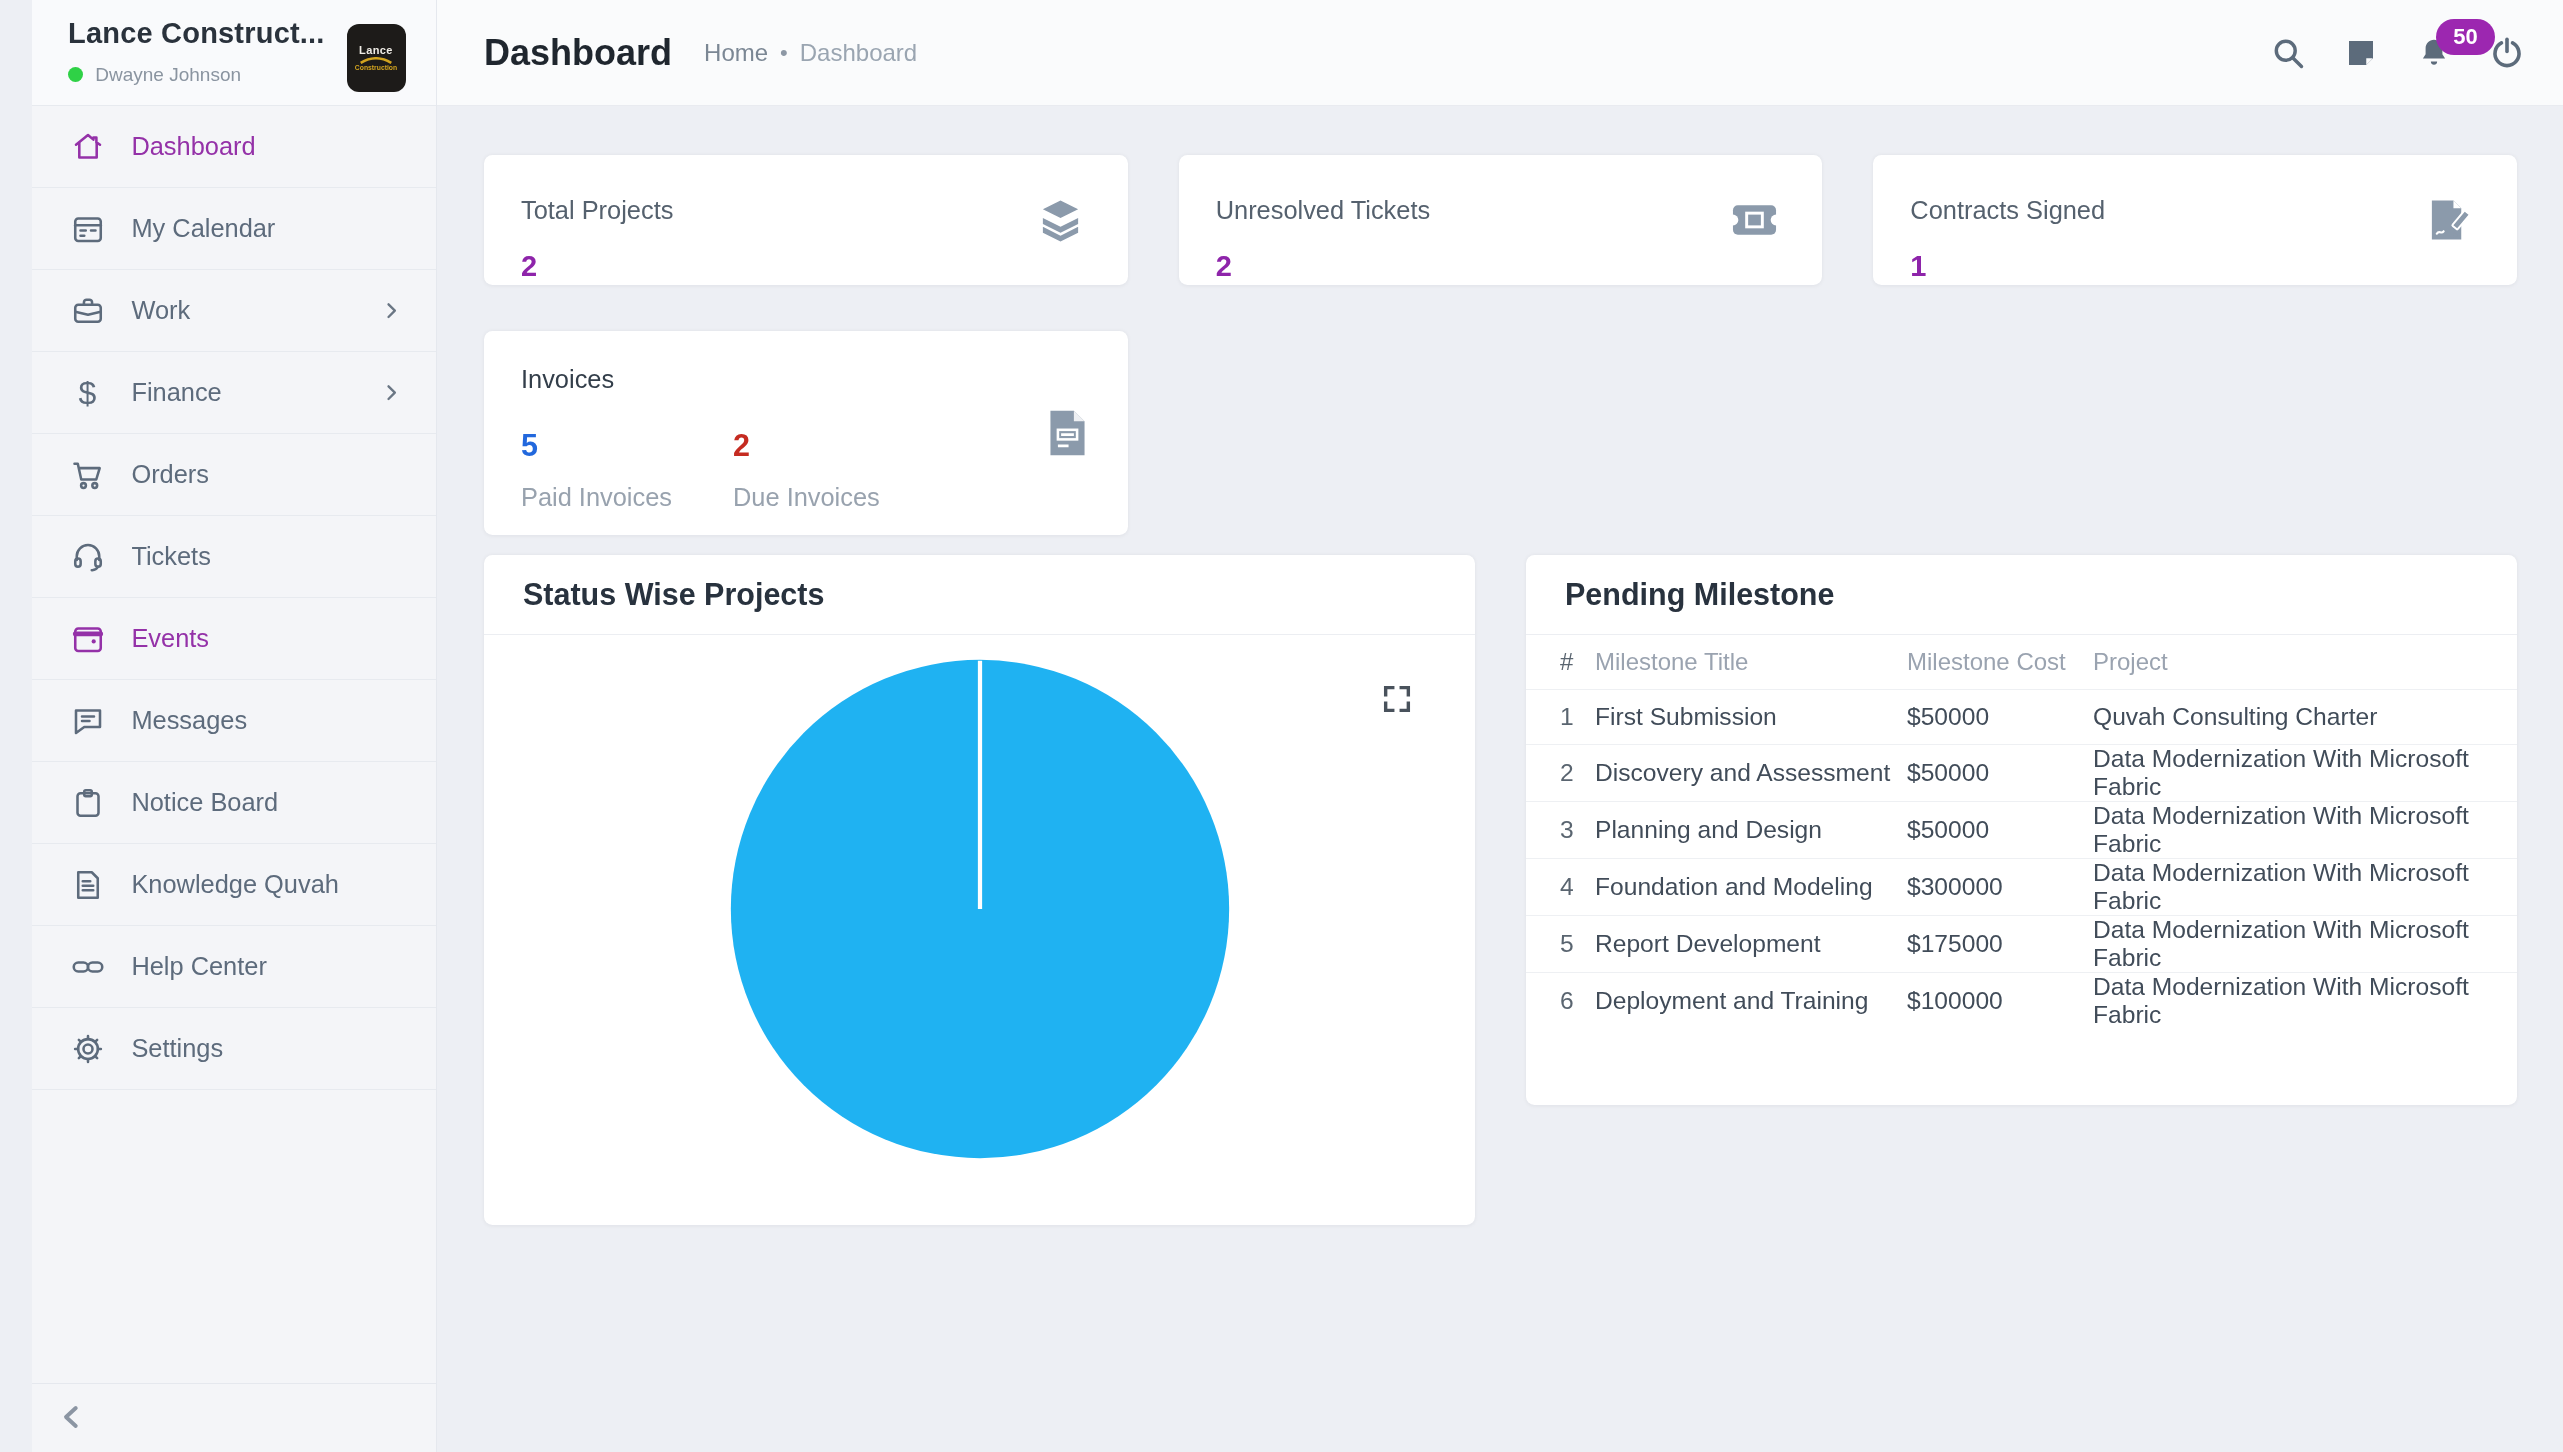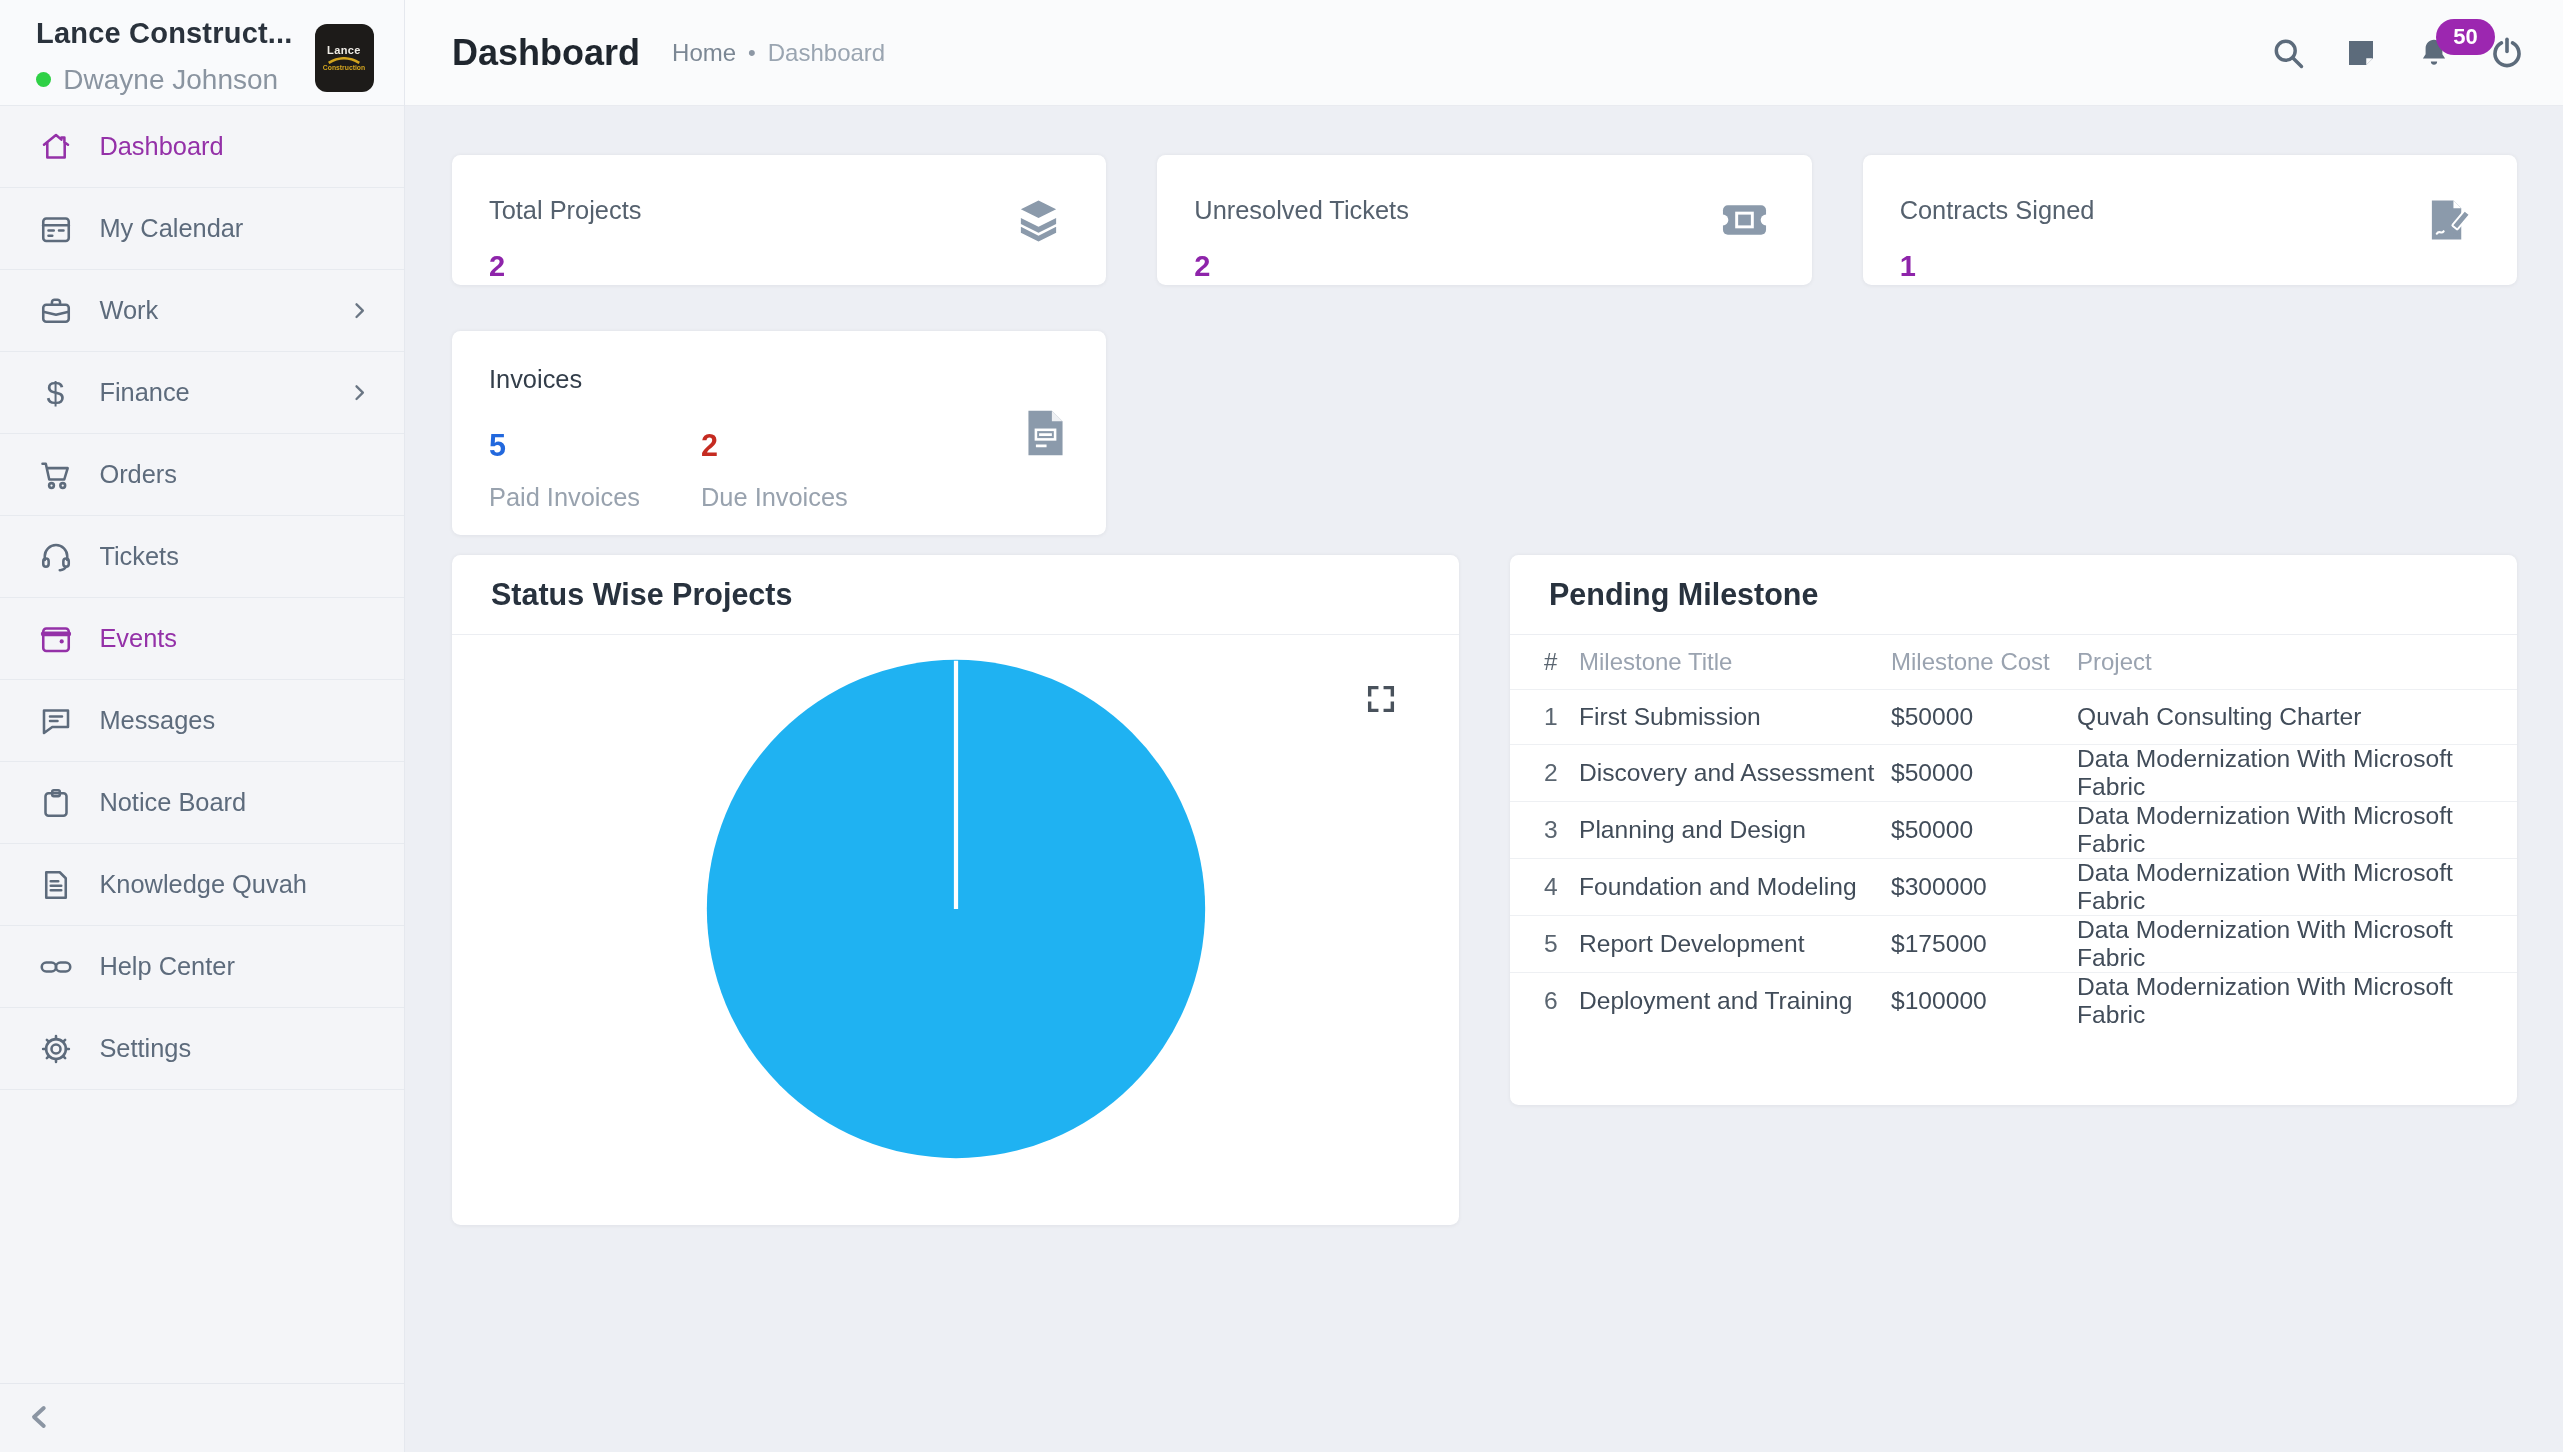--- a/index.html
+++ b/index.html
@@ -10,26 +10,26 @@
     --pie-blue:#1fb2f2;
     --badge-purple:#9c27b0;
     --online-green:#2fd146;
   }
   *{box-sizing:border-box;margin:0;padding:0;}
   html,body{width:2563px;height:1453px;overflow:hidden;}
   body{font-family:"Liberation Sans","DejaVu Sans",sans-serif;background:#edeff4;color:#2b3440;}
   .app{width:2563px;height:1453px;display:flex;}
 
   
-  .sidebar{width:405px;height:100%;background:#f4f5f8;border-right:0.8px solid #e5e8ee;position:relative;flex-shrink:0;}
+  .sidebar{width:405px;height:100%;background:#f4f5f8;border-right:0.8px solid #e5e8ee;position:relative;flex-shrink:0;margin-left:32px;}
   .side-top{height:106px;background:#f9fafc;border-bottom:0.8px solid #e7eaef;display:flex;align-items:flex-start;justify-content:space-between;padding:17px 30.5px 0 36px;}
   .company{font-size:29px;font-weight:700;color:#2a323c;letter-spacing:0.2px;}
   .user-row{display:flex;align-items:center;margin-top:13.6px;}
   .dot{width:15.3px;height:15.3px;border-radius:50%;background:var(--online-green);display:inline-block;margin-right:12px;}
-  .user-name{font-size:28px;color:#8a94a0;}
+  .user-name{font-size:19px;color:#8a94a0;}
   .logo-box{width:59px;height:68px;background:#1d1b19;border-radius:12px;display:flex;flex-direction:column;align-items:center;justify-content:center;margin-top:6.8px;}
   .logo-l1{font-size:11px;font-weight:700;color:#efece6;letter-spacing:0.4px;}
   .logo-arc{width:34px;height:6.8px;margin:0.8px 0;}
   .logo-l2{font-size:6.8px;font-weight:700;color:#d2a41f;}
 
   .side-nav{display:flex;flex-direction:column;}
   .nav-item{height:82px;display:flex;align-items:center;padding-left:37px;border-bottom:0.8px solid #e7eaef;color:#5d6b7c;cursor:pointer;}
   .nav-item .nicon{width:37px;height:37px;display:flex;align-items:center;justify-content:center;color:#5d6b7c;}
   .nav-item .nicon svg{width:36px;height:36px;}
   .nav-item .nlabel{font-size:25.4px;margin-left:25.4px;}

